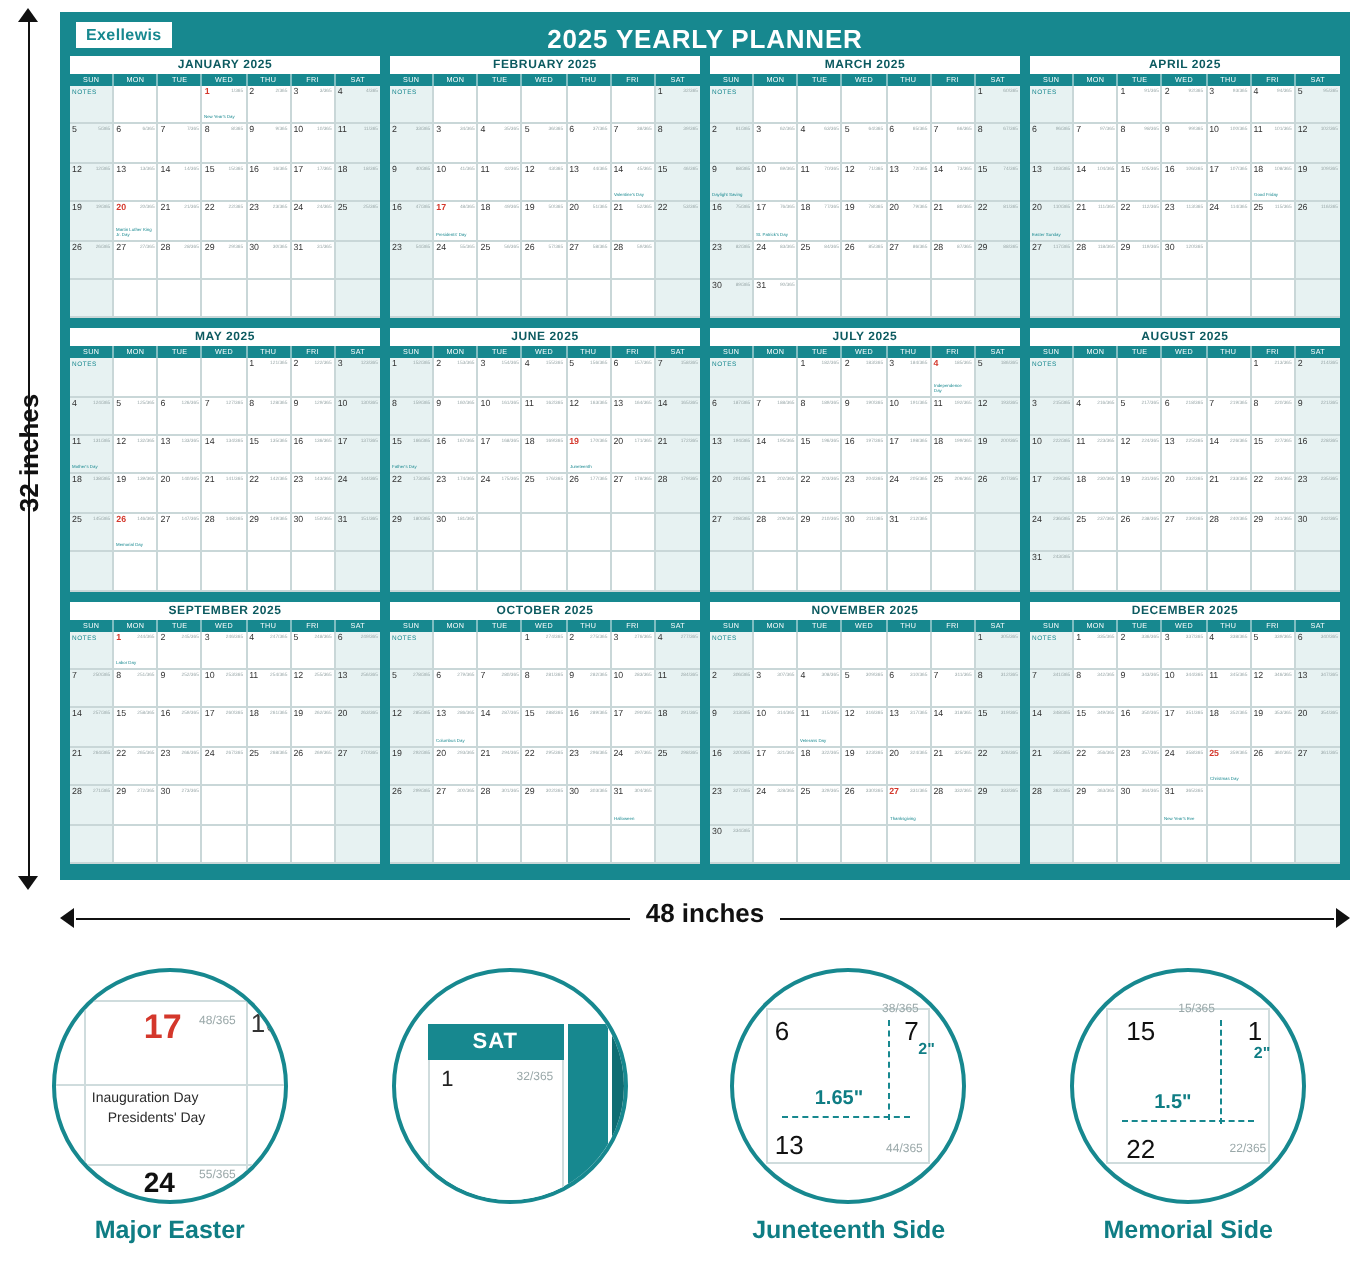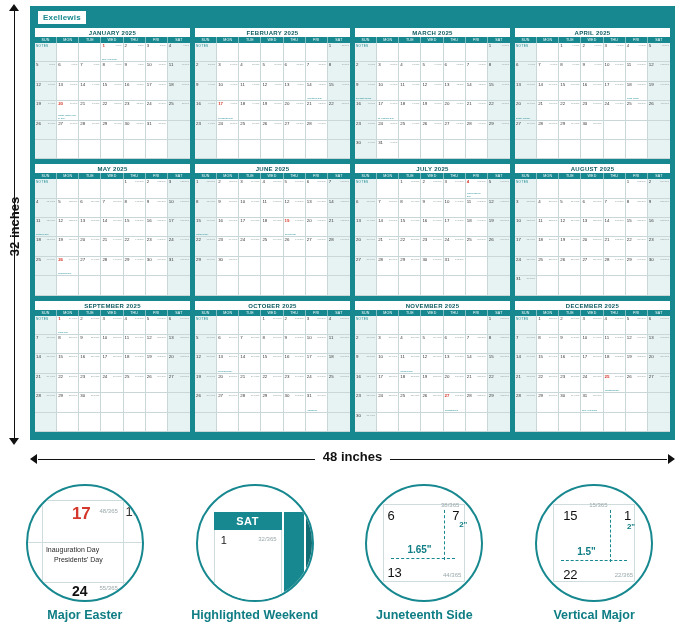--- a/index.html
+++ b/index.html
@@ -268,20 +268,21 @@
     <div class="varrow-top"></div>
     <div class="varrow-bot"></div>
     <div class="vdim">
         <div class="lbl">32 inches</div>
       </div>
   </div>
 
   <div class="poster">
     <div class="poster-title-row">
       <div class="brand">Exellewis</div>
+      <div class="poster-title">2025 YEARLY PLANNER</div>
     </div>
     <div class="grid" id="months-grid">
         <div class="month">
           <div class="m-title">JANUARY 2025</div>
           <div class="dow">
             <div>SUN</div>
             <div>MON</div>
             <div>TUE</div>
             <div>WED</div>
             <div>THU</div>
@@ -2119,21 +2120,20 @@
     <div class="feature">
       <div class="circle">
         <div class="f2-head">SAT</div>
         <div class="f2-body">
           <div class="f2-1">1</div>
           <div class="f2-doy">32/365</div>
         </div>
         <div class="f2-band"></div>
         <div class="f2-band2"></div>
       </div>
-      <div class="f-label">Highlighted Weekend</div>
     </div>
 
     <div class="feature">
       <div class="circle">
         <div class="f3-box"></div>
         <div class="f3-6">6</div>
         <div class="f3-7">7</div>
         <div class="f3-13">13</div>
         <div class="f3-doy2">38/365</div>
         <div class="f3-doy">44/365</div>
@@ -2151,17 +2151,17 @@
         <div class="f4-15">15</div>
         <div class="f4-1">1</div>
         <div class="f4-22">22</div>
         <div class="f4-doy2">15/365</div>
         <div class="f4-doy">22/365</div>
         <div class="f4-hline"></div>
         <div class="f4-vline"></div>
         <div class="f4-wlbl">1.5"</div>
         <div class="f4-hlbl">2"</div>
       </div>
-      <div class="f-label">Vertical Major</div>
+      <div class="f-label">Memorial Side</div>
     </div>
 
   </div>
 </div>
 
 </body></html>

